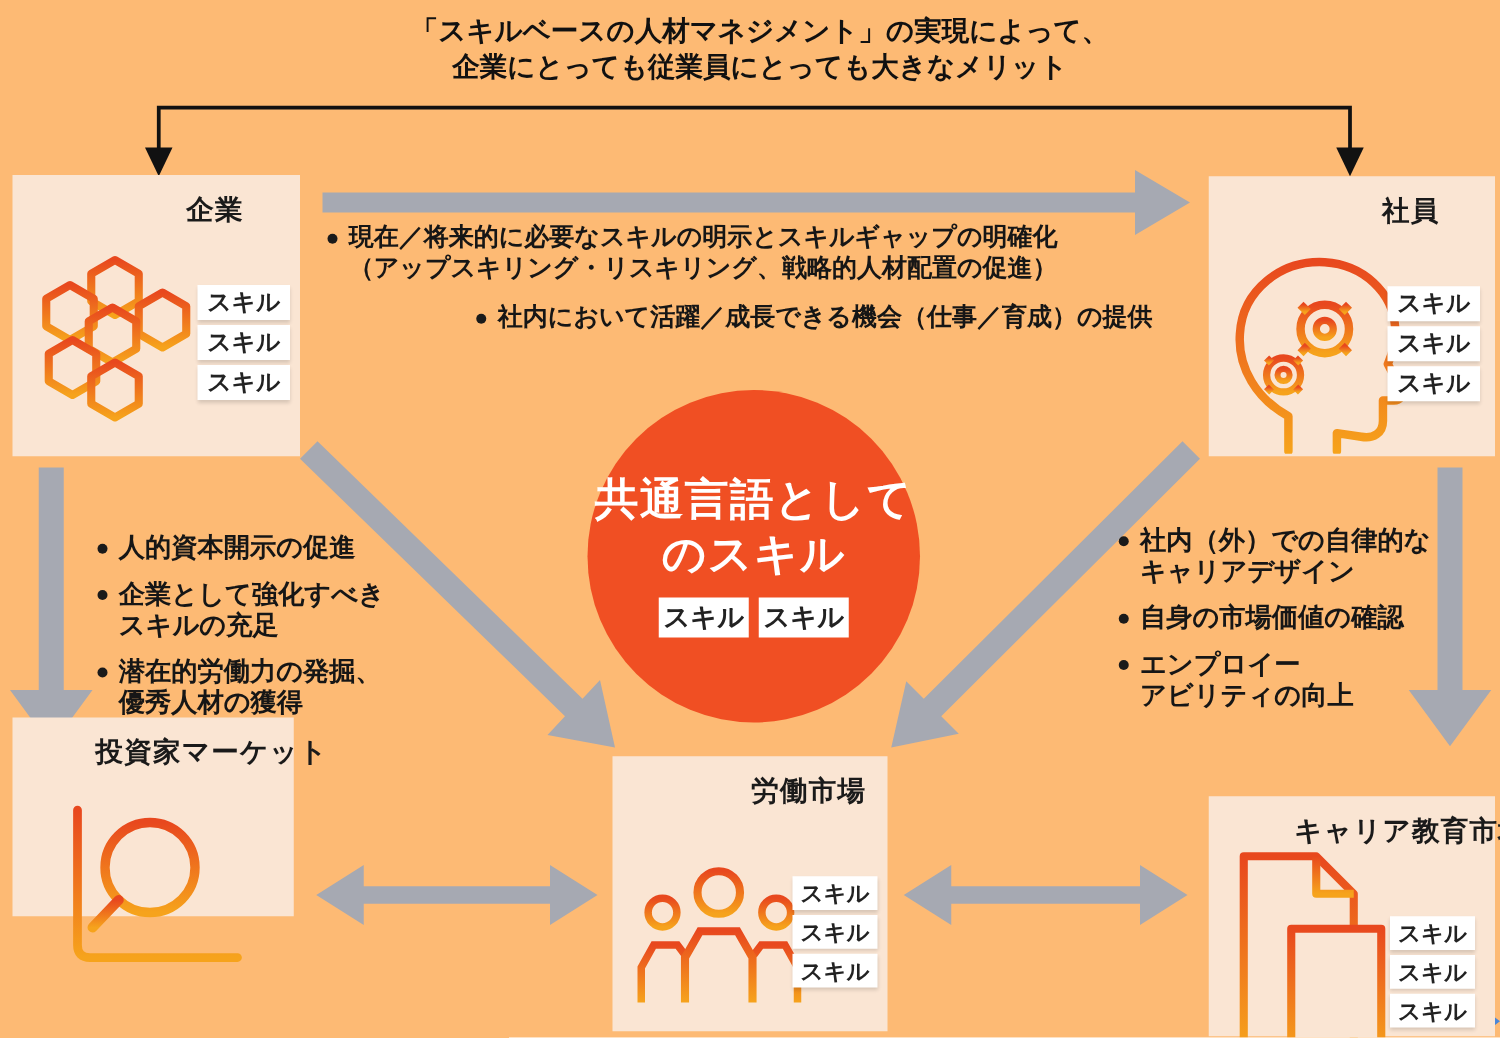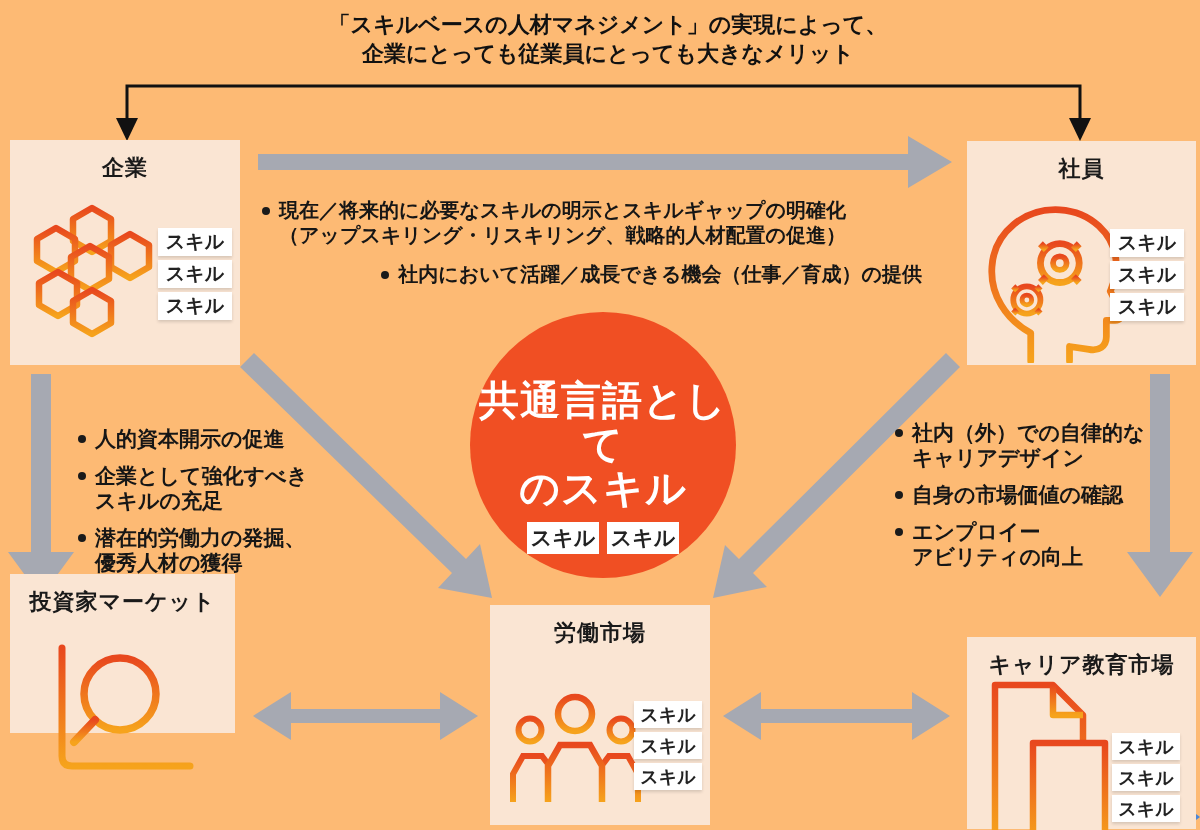--- a/index.html
+++ b/index.html
@@ -8,33 +8,33 @@
     font-family:"Liberation Sans",sans-serif;color:#1a1a1a;
   }
   .overlay{position:absolute;left:0;top:0;width:1200px;height:830px;pointer-events:none;}
   .title{
     position:absolute;left:0;top:10px;width:1216px;text-align:center;
     font-size:22px;line-height:29px;font-weight:700;color:#111;
   }
   .box{position:absolute;background:#fae5d3;}
   .box-title{
     width:100%;text-align:center;padding-top:13px;
-    font-size:22px;font-weight:700;color:#1a1a1a;letter-spacing:1px;
+    font-size:22px;font-weight:700;color:#1a1a1a;letter-spacing:1px;padding-left:47px;
   }
   .badge-col{position:absolute;display:flex;flex-direction:column;gap:4px;align-items:flex-end;}
   .badge{
     width:74px;height:28px;background:#ffffff;display:flex;align-items:center;justify-content:center;
     font-size:19px;font-weight:700;color:#222;box-shadow:0 2px 3px rgba(0,0,0,0.14);
   }
   .badge.small{width:68px;height:27px;font-size:18px;}
   .center-circle{
     position:absolute;left:470px;top:312px;width:266px;height:266px;border-radius:50%;
     background:#f04f23;text-align:center;
   }
-  .center-line{color:#ffffff;font-size:40px;line-height:44px;font-weight:600;letter-spacing:1px;}
+  .center-line{color:#ffffff;font-size:35px;line-height:44px;font-weight:600;letter-spacing:1px;}
   .center-line.first{margin-top:66px;}
   .center-badges{margin-top:12px;display:flex;gap:8px;justify-content:center;}
   .center-badges .badge{width:72px;height:32px;font-size:21px;box-shadow:none;}
   .notes{position:absolute;}
   .note-row{display:flex;margin-bottom:12px;}
   .dot{flex:none;width:8px;height:8px;border-radius:50%;background:#1a1a1a;margin:9px 9px 0 0;}
   .note-text{
     font-size:21px;line-height:25px;font-weight:700;color:#161616;white-space:pre-line;
   }
   .note-sub{font-size:20px;line-height:25px;font-weight:700;color:#161616;}
@@ -131,21 +131,21 @@
         </g>
       </g>
     </svg>
     <div class="badge-col" style="right:12px;top:88px;">
       <div class="badge">スキル</div>
       <div class="badge">スキル</div>
       <div class="badge">スキル</div>
     </div>
   </div>
 
-  <div class="notes" style="left:262px;top:198px;width:660px;">
+  <div class="notes" style="left:262px;top:178px;width:660px;">
     <div class="note-row">
       <span class="dot"></span>
       <div>
         <div class="note-text" style="font-size:20px;">現在／将来的に必要なスキルの明示とスキルギャップの明確化</div>
         <div class="note-sub">（アップスキリング・リスキリング、戦略的人材配置の促進）</div>
       </div>
     </div>
     <div class="note-row" style="margin-top:14px;justify-content:flex-end;">
       <span class="dot"></span>
       <div class="note-text" style="font-size:20px;">社内において活躍／成長できる機会（仕事／育成）の提供</div>

